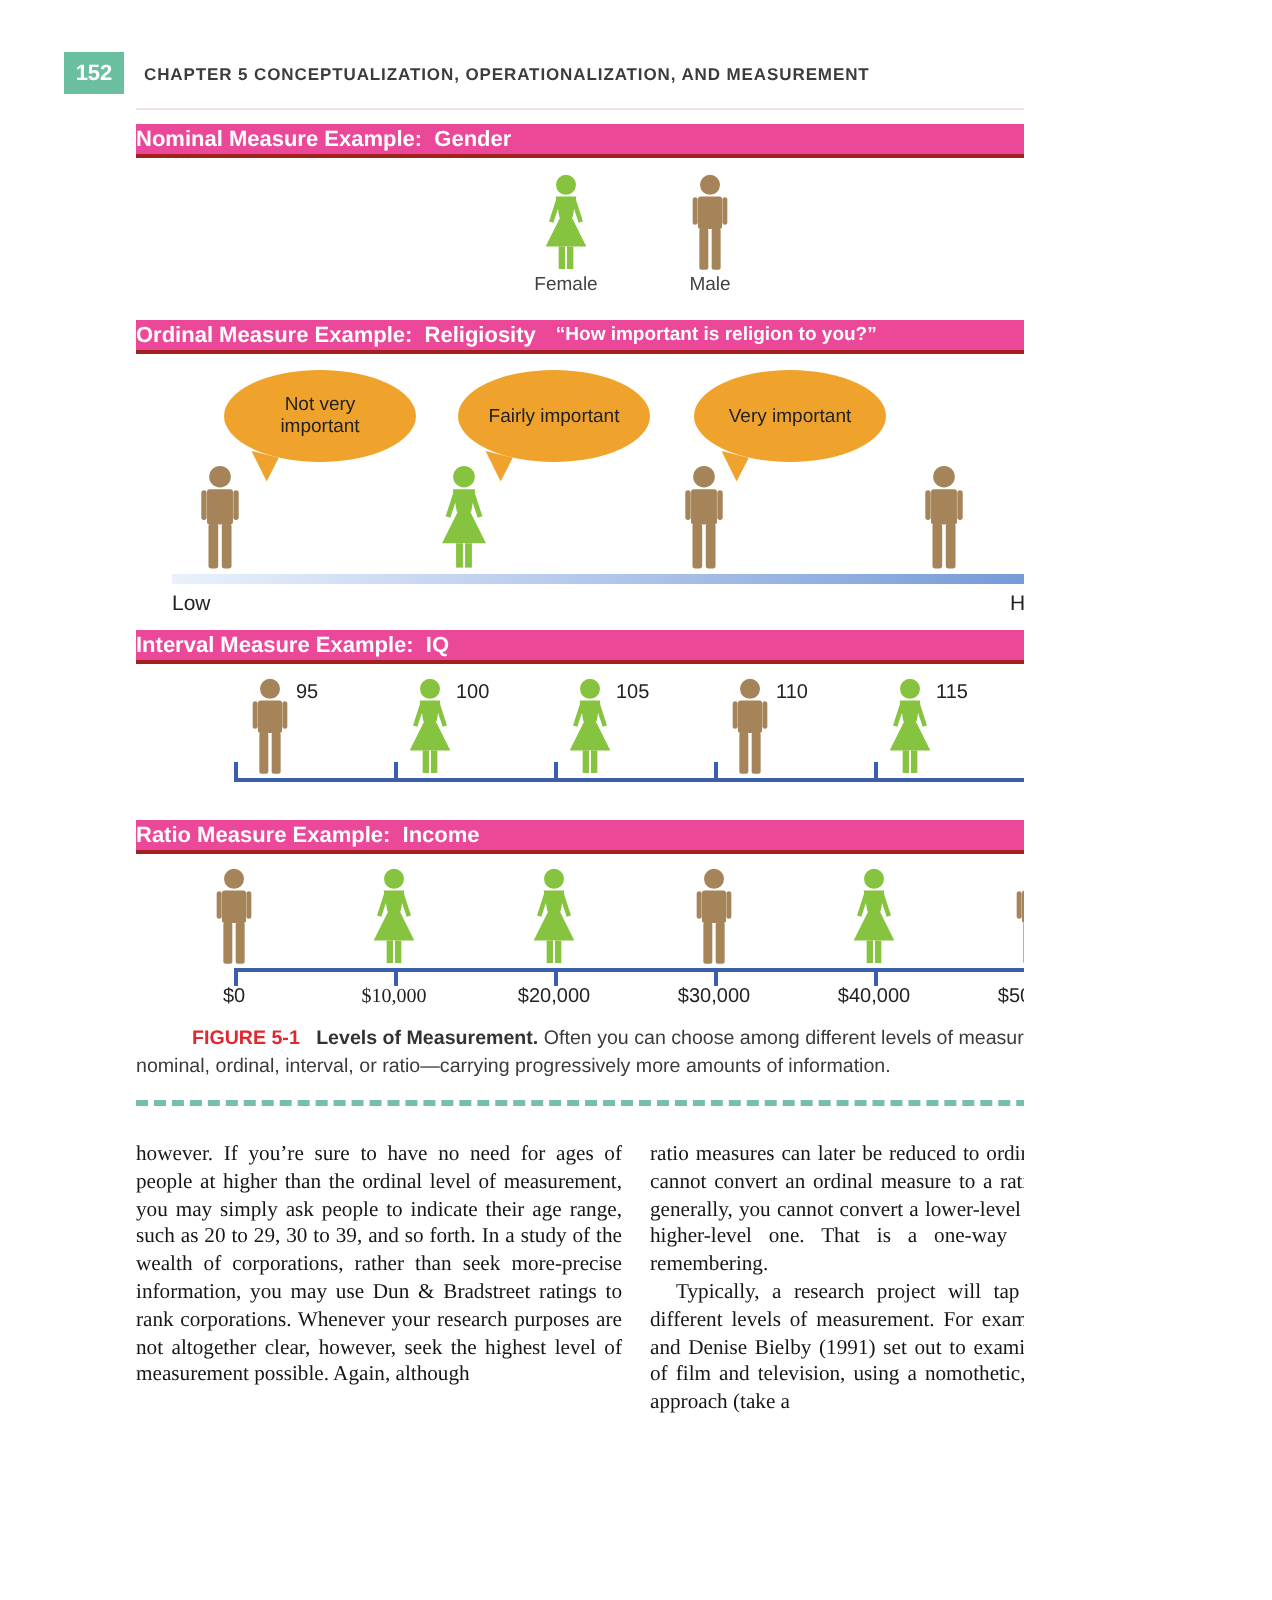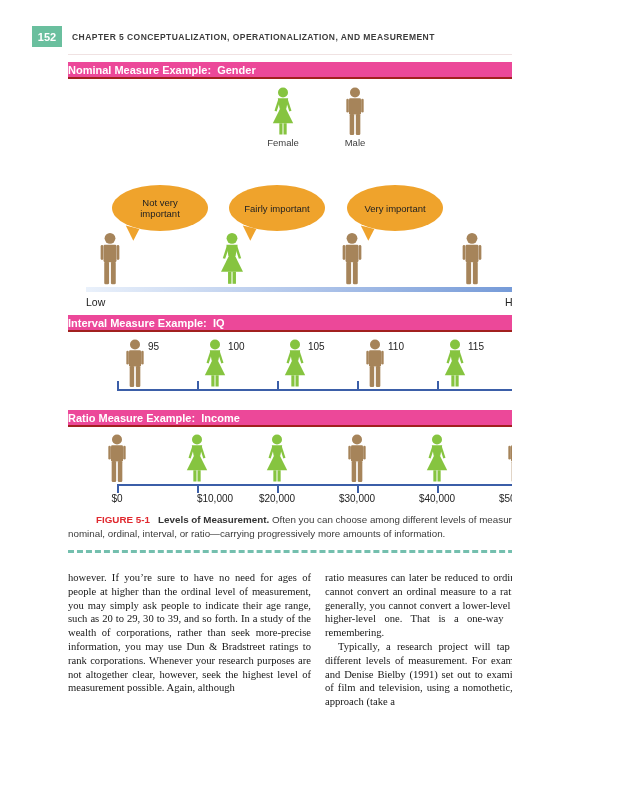--- a/index.html
+++ b/index.html
@@ -121,20 +121,24 @@
       <rect x="12.8" y="13.5" width="14.4" height="19.5" rx="1.5"></rect>
       <rect x="9.6" y="14" width="3" height="16.5" rx="1.5"></rect>
       <rect x="27.4" y="14" width="3" height="16.5" rx="1.5"></rect>
       <rect x="13.6" y="32.5" width="5.4" height="25" rx="1.5"></rect>
       <rect x="21" y="32.5" width="5.4" height="25" rx="1.5"></rect>
     </svg>
   </div>
   <div class="fig-label" style="left:253px; top:137px;">Female</div>
   <div class="fig-label" style="left:325px; top:137px;">Male</div>
 
+  <div class="banner" style="top:160px">
+    <span class="t1">Ordinal Measure Example:  Religiosity</span>
+    <span class="t2">“How important is religion to you?”</span>
+  </div>
 
   <div class="bubble" style="left:112px; top:185px; width:96px; height:46px;">
     <span>Not very important</span>
   </div>
   <div class="bubble" style="left:229px; top:185px; width:96px; height:46px;">
     <span>Fairly important</span>
   </div>
   <div class="bubble" style="left:347px; top:185px; width:96px; height:46px;">
     <span>Very important</span>
   </div>
@@ -330,21 +334,21 @@
   <div class="scale down">
     <div class="tick" style="left:0;"></div>
     <div class="tick" style="left:20%;"></div>
     <div class="tick" style="left:40%;"></div>
     <div class="tick" style="left:60%;"></div>
     <div class="tick" style="left:80%;"></div>
     <div class="tick" style="left:calc(100% - 2px);"></div>
   </div>
 
   <div class="money-label" style="left:82px;">$0</div>
-  <div class="money-label" style="left:180px;">$10,000</div>
+  <div class="money-label" style="left:162px;font-family:Liberation Serif, serif;">$10,000</div>
   <div class="money-label" style="left:242px;">$20,000</div>
   <div class="money-label" style="left:322px;">$30,000</div>
   <div class="money-label" style="left:402px;">$40,000</div>
   <div class="money-label" style="left:482px;">$50,000</div>
 
   <div class="caption">
     <span class="fig-no">FIGURE 5-1</span>&nbsp;&nbsp;
     <span class="fig-title">Levels of Measurement.</span>
     <span>Often you can choose among different levels of measurement—nominal, ordinal, interval, or ratio—carrying progressively more amounts of information.</span>
   </div>

